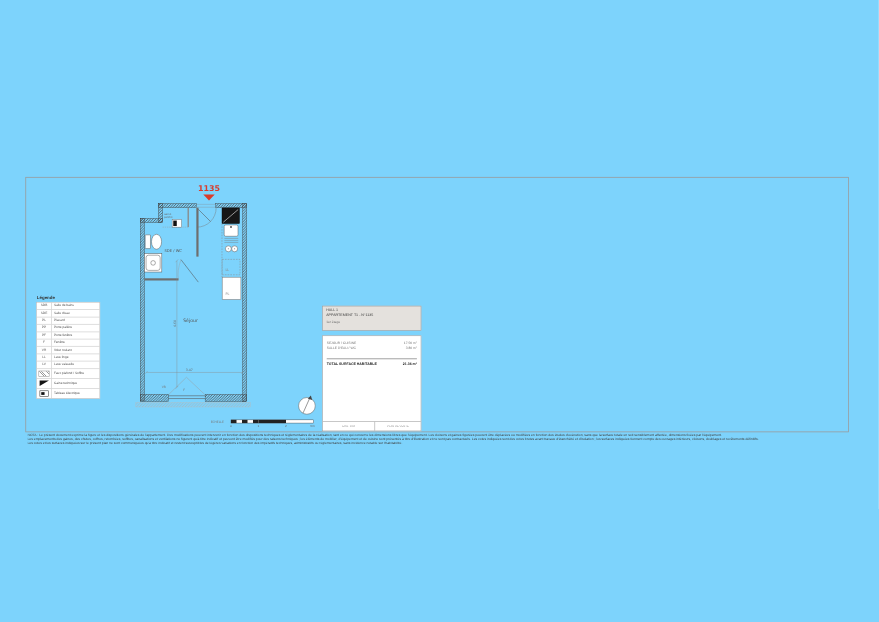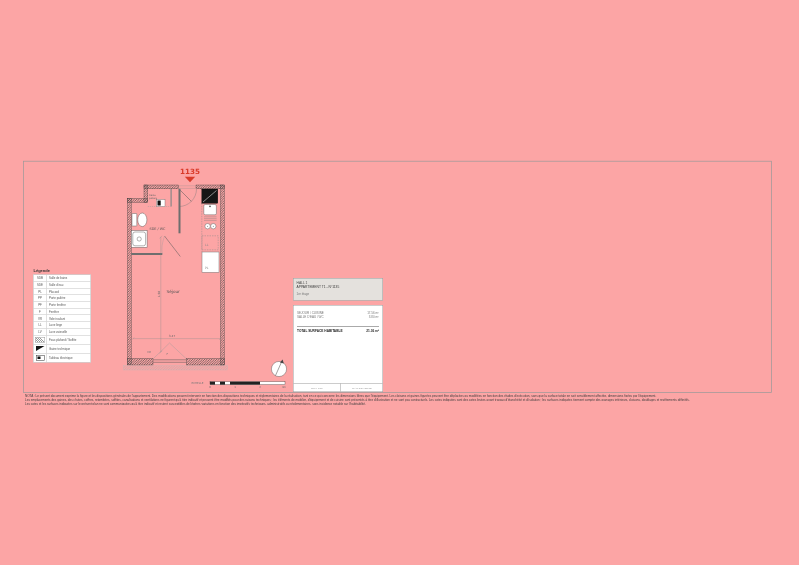--- a/index.html
+++ b/index.html
@@ -1,16 +1,16 @@
 <!DOCTYPE html>
 <html><head>
 <meta charset="utf-8">
 <style>
   html,body{margin:0;padding:0;background:#fff;}
-  .stage{position:relative;width:799px;height:565px;background:#fca5a5;overflow:hidden;
+  .stage{position:relative;width:799px;height:565px;background:#7dd3fc;overflow:hidden;
          font-family:"Liberation Sans", sans-serif;}
   .drawing{position:absolute;left:0;top:0;}
   svg text{font-family:"DejaVu Sans","Liberation Sans",sans-serif;}
   .scale-half{transform:scale(.5);transform-origin:0 0;}
   
   .legend-wrap{position:absolute;left:33px;top:268px;}
   .legend{width:116px;color:#555;}
   .legend-title{font-size:8px;font-weight:bold;color:#333;margin:0 0 4px 1px;}
   .lg-table{border:1px solid #b5b5b5;background:#fff;}
   .lg-row{display:flex;align-items:center;border-bottom:1px solid #c3c3c3;height:12.4px;}

